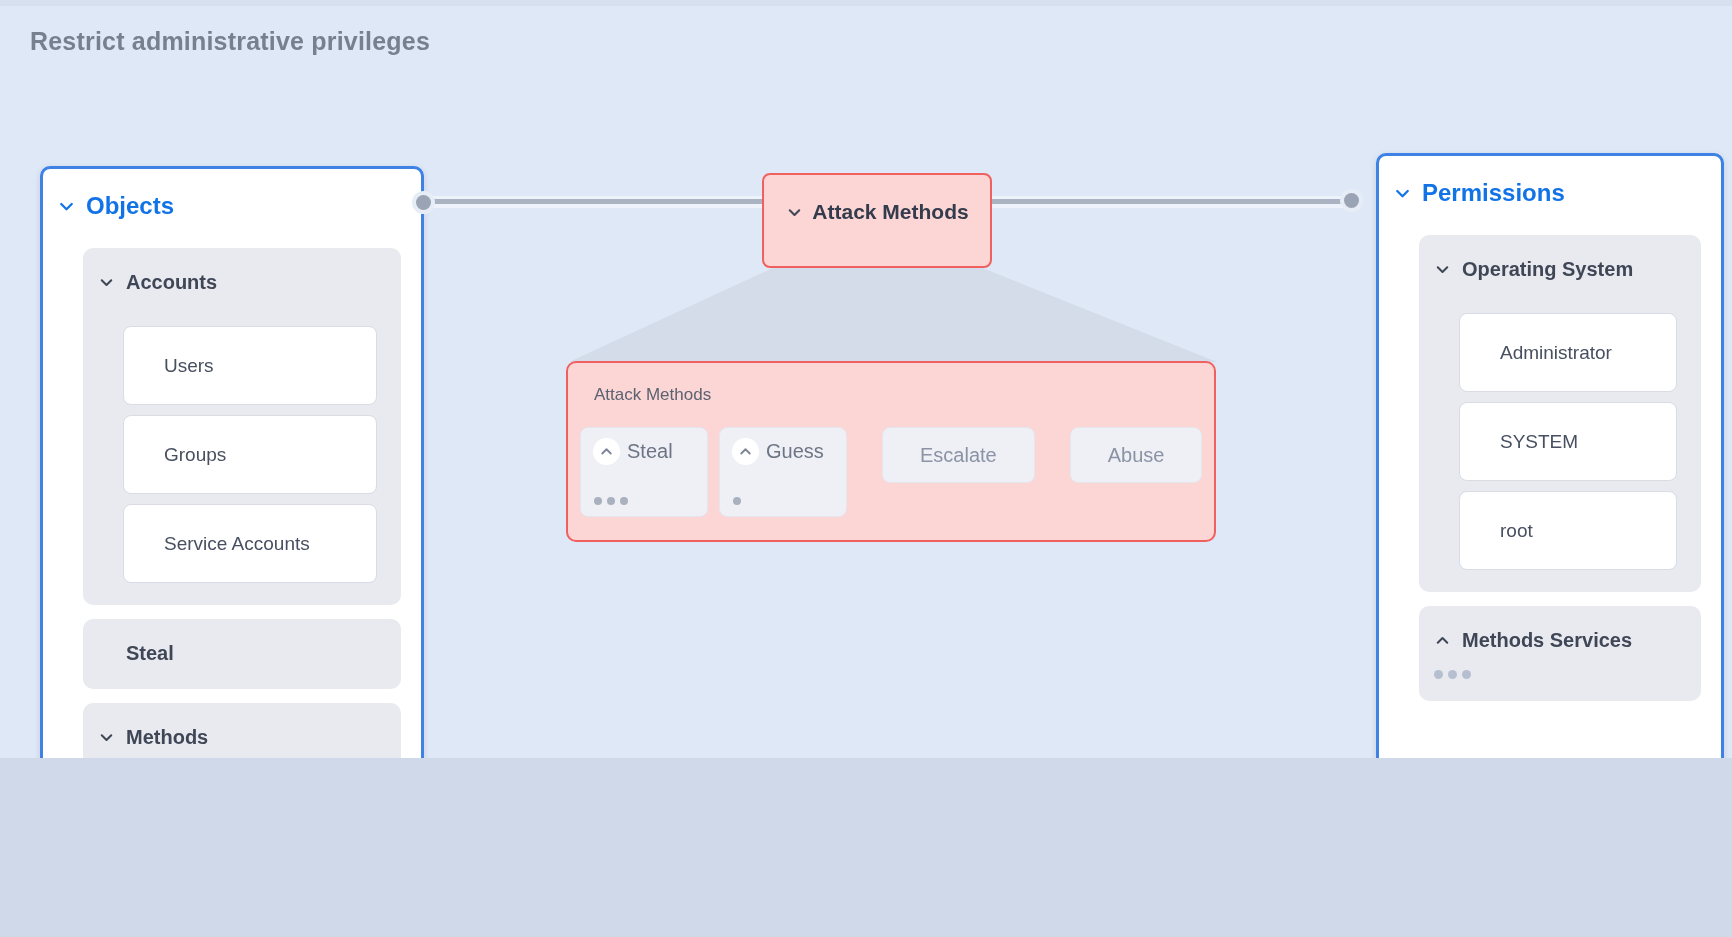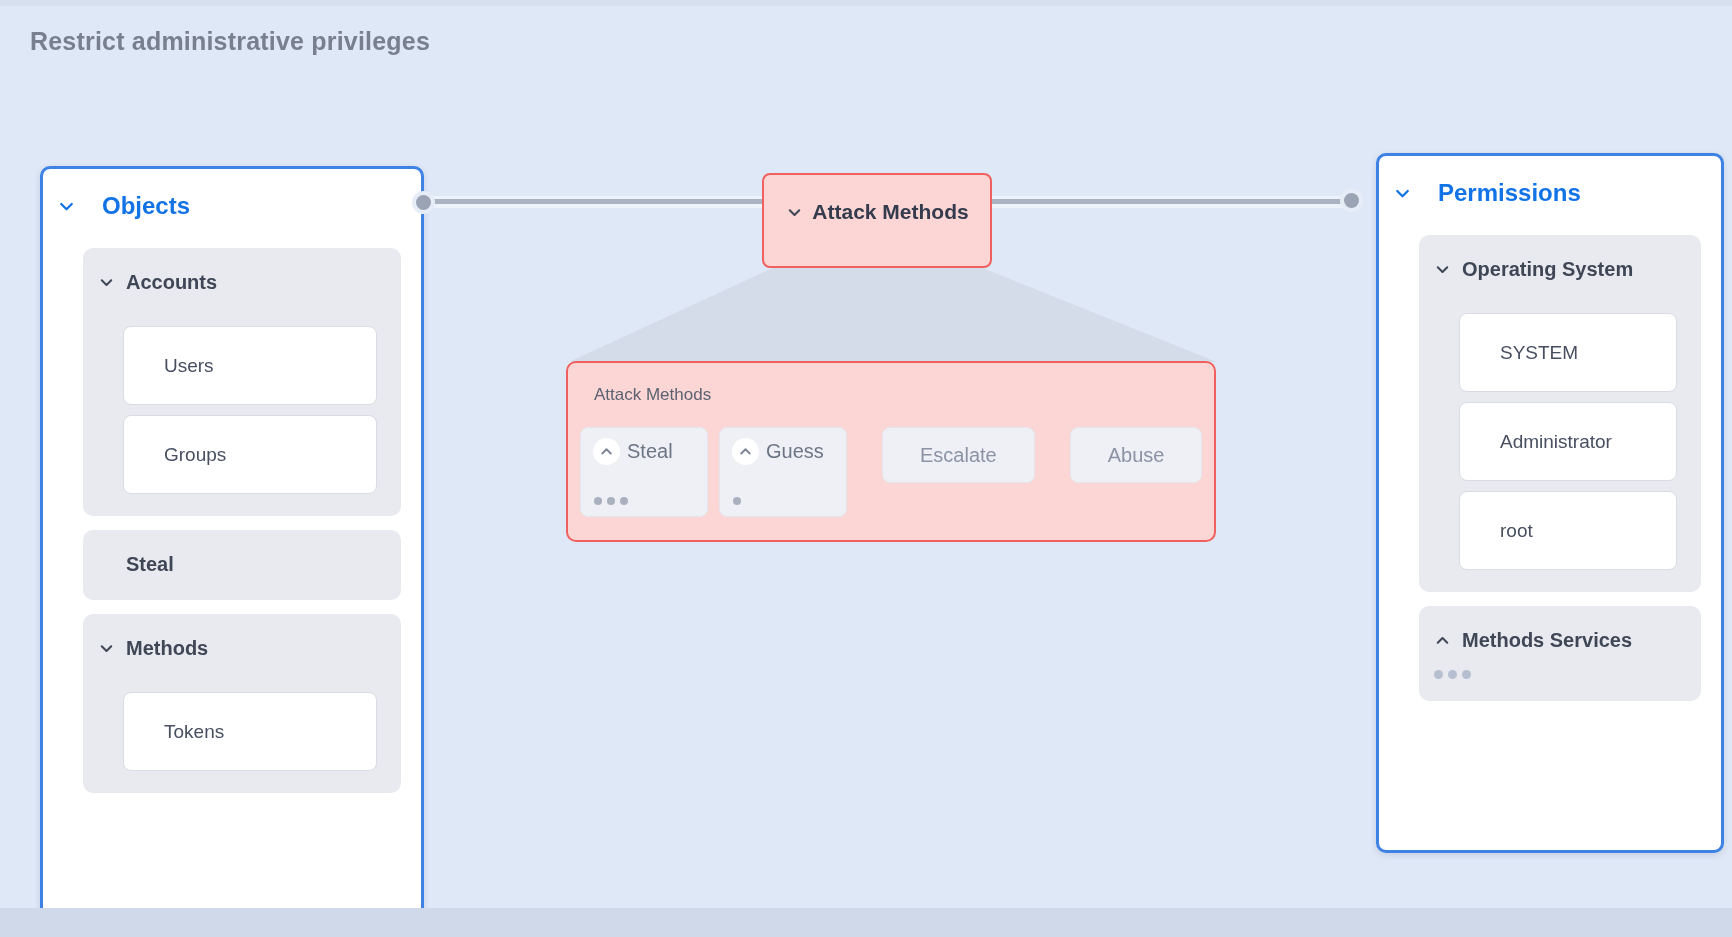--- a/index.html
+++ b/index.html
@@ -1,18 +1,18 @@
 <!DOCTYPE html>
 <html style="--background: #dfe8f6; --accent-blue: #1273e7; --panel-border-blue: #3d82e4; --danger-border: #f0605e; --danger-fill: #fcd6d5; --section-gray: #e9eaef; --beam-gray-blue: #d4dcea; --connector-gray: #aab3c2; --text-dark: #3f4757; --text-muted: #78808f;"><head>
 <meta charset="utf-8">
 <style>
   * { margin:0; padding:0; box-sizing:border-box; }
   html,body { background:#cfd9ea; }
   .stage {
-    position:relative; width:1732px; height:908px; overflow:hidden;
+    position:relative; width:1732px; height:758px; overflow:hidden;
     background:var(--background, #dfe8f6);
     font-family:"Liberation Sans", sans-serif;
   }
   .top-strip { position:absolute; left:0; top:0; width:100%; height:6px; background:#d6e0ef; }
 
   .page-title {
     position:absolute; left:30px; top:27px;
     font-size:25px; font-weight:700; color:var(--text-muted,#78808f); letter-spacing:.2px;
   }
 
@@ -38,21 +38,21 @@
   
   .panel {
     position:absolute; z-index:2; background:#fff;
     border:3px solid var(--panel-border-blue,#3d82e4); border-radius:10px;
     box-shadow:0 2px 6px rgba(70,95,140,.18);
   }
   .panel.objects     { left:40px;   top:166px; width:384px; height:756px; }
   .panel.permissions { left:1376px; top:153px; width:348px; height:700px; }
 
   .panel-header {
-    display:flex; align-items:center; gap:25px;
+    display:flex; align-items:center; gap:9px;
     margin:23px 16px 28px 13px;
     font-size:24px; font-weight:700; color:var(--accent-blue,#1273e7); line-height:28px;
   }
   .chev { display:inline-flex; }
   .chev svg { width:19px; height:19px; display:block; }
   .panel-header .chev svg { width:21px; height:21px; }
   .chev.blue { color:var(--accent-blue,#1273e7); }
   .chev.dark { color:#3f4756; }
 
   .tree-section {
@@ -140,20 +140,23 @@
               </svg>
             </span>
             <span>Accounts</span>
           </div>
           <div class="leaf-card">
             <span>Users</span>
           </div>
           <div class="leaf-card">
             <span>Groups</span>
           </div>
+          <div class="leaf-card">
+            <span>Service Accounts</span>
+          </div>
         </div>
         <div class="tree-section">
           <div class="tree-section-header indent">
             <span>Steal</span>
           </div>
         </div>
         <div class="tree-section">
           <div class="tree-section-header">
             <span class="chev dark">
               <svg viewBox="0 0 24 24" fill="none" stroke="currentColor" stroke-width="2.6" stroke-linecap="round" stroke-linejoin="round">
@@ -233,24 +236,24 @@
         <div class="tree-section">
           <div class="tree-section-header">
             <span class="chev dark">
               <svg viewBox="0 0 24 24" fill="none" stroke="currentColor" stroke-width="2.6" stroke-linecap="round" stroke-linejoin="round">
                 <path d="M6 9.2l6 6 6-6"></path>
               </svg>
             </span>
             <span>Operating System</span>
           </div>
           <div class="leaf-card">
+            <span>Administrator</span>
+          </div>
+          <div class="leaf-card">
             <span>SYSTEM</span>
-          </div>
-          <div class="leaf-card">
-            <span>Administrator</span>
           </div>
           <div class="leaf-card">
             <span>root</span>
           </div>
         </div>
         <div class="tree-section">
           <div class="tree-section-header">
             <span class="chev dark">
               <svg viewBox="0 0 24 24" fill="none" stroke="currentColor" stroke-width="2.6" stroke-linecap="round" stroke-linejoin="round">
                 <path d="M6 14.8l6-6 6 6"></path>

